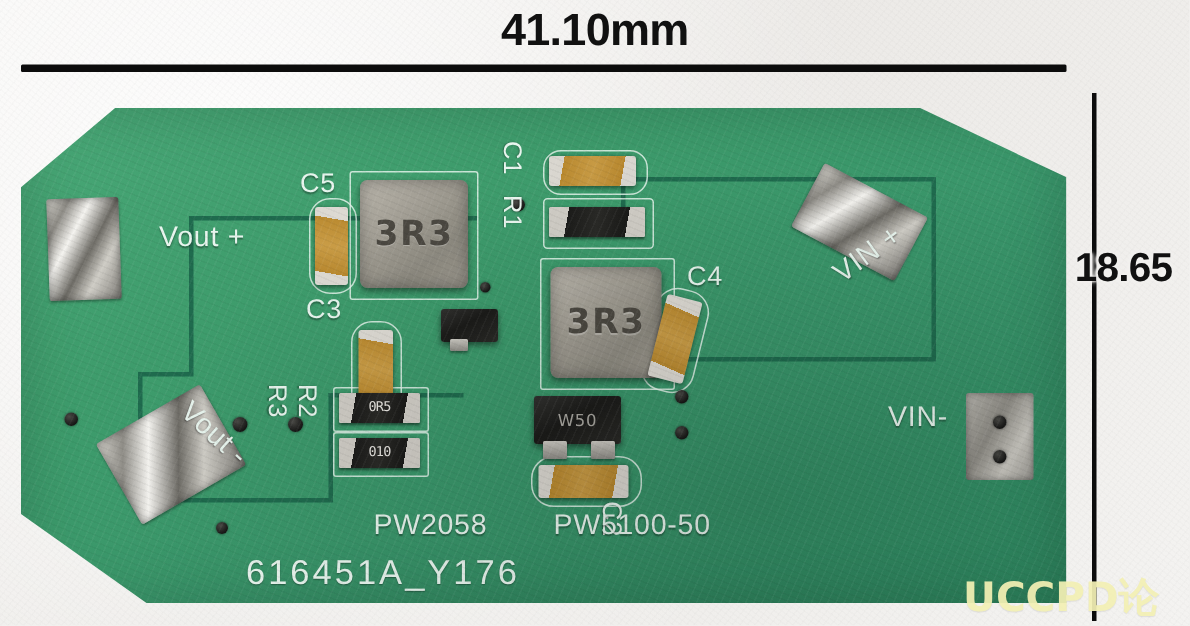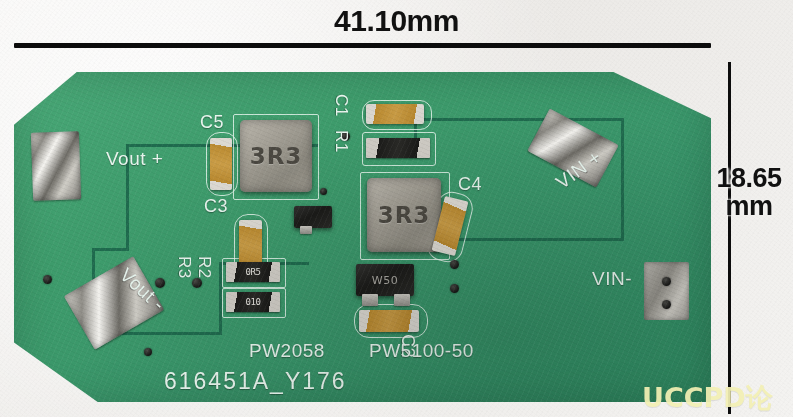--- a/index.html
+++ b/index.html
@@ -161,21 +161,20 @@
 <body>
 
 <div id="paper"></div>
 
 <div id="dim-top-label">41.10mm</div>
 <div id="dim-top-line"></div>
 
 <div id="dim-right-line"></div>
 <div id="dim-right-label">
   <div>18.65</div>
-  <div>mm</div>
 </div>
 
 <div id="pcb">
 
   <div class="trace" style="left:112px;top:72px;width:192px;height:3px;"></div>
   <div class="trace" style="left:112px;top:72px;width:3px;height:104px;"></div>
   <div class="trace" style="left:78px;top:176px;width:37px;height:3px;"></div>
   <div class="trace" style="left:78px;top:176px;width:3px;height:86px;"></div>
   <div class="trace" style="left:78px;top:260px;width:130px;height:3px;"></div>
   <div class="trace" style="left:400px;top:46px;width:210px;height:3px;"></div>

